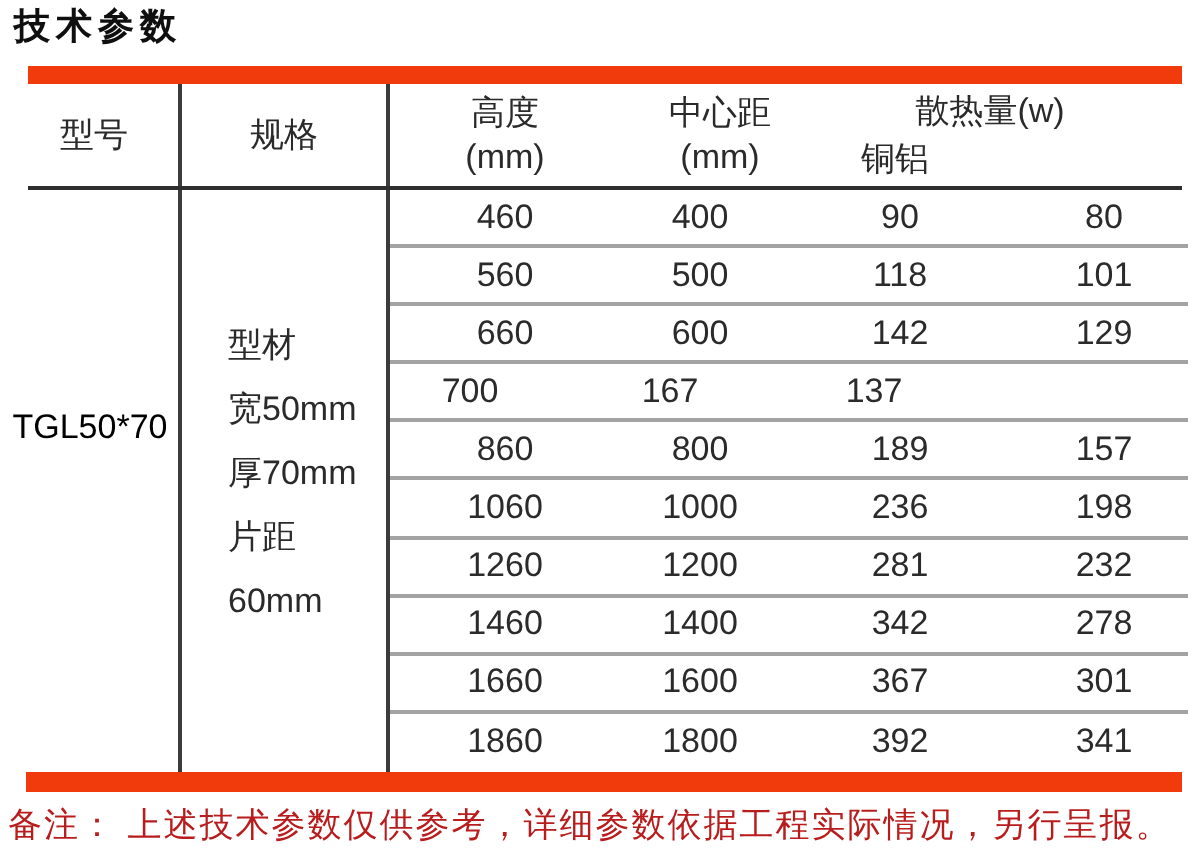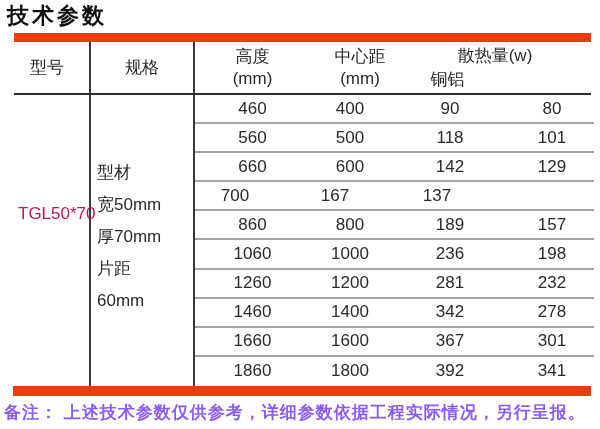--- a/index.html
+++ b/index.html
@@ -6,21 +6,21 @@
   .page{
     position:relative;
     width:600px;height:429px;
     background:#ffffff;
     font-family:"Liberation Sans","DejaVu Sans",sans-serif;
     color:#1e1e1e;
     overflow:hidden;
   }
   .page-title{
     position:absolute;left:7px;top:1px;
-    font-size:22px;font-weight:bold;letter-spacing:3px;color:#0f0f0f;
+    font-size:18px;font-weight:bold;letter-spacing:3px;color:#0f0f0f;
   }
   .accent-bar{position:absolute;background:#f23b0c;}
   .bar-top{left:14px;top:33px;width:577px;height:9px;}
   .bar-bottom{left:13px;top:386px;width:578px;height:10px;}
   .vline{position:absolute;width:2px;background:#3b3b3b;top:42px;height:344px;}
   .vline1{left:89px;}
   .vline2{left:193px;}
   .header-sep{position:absolute;left:14px;top:93px;width:577px;height:2px;background:#2e2e2e;}
   .hcell{
     position:absolute;top:42px;height:51px;
@@ -46,30 +46,30 @@
     border-bottom:2px solid #a3a3a3;
     font-size:17px;color:#2b2b2b;
   }
   .data-row:last-child{border-bottom:none;}
   .cell{text-align:center;}
   .c-height{width:115px;}
   .c-center{width:80px;}
   .c-copper{width:120px;}
   .c-steel{width:84px;}
   .model-value{
-    position:absolute;left:18px;top:204px;width:86px;
-    text-align:left;font-size:17px;color:#be185d;
+    position:absolute;left:2px;top:204px;width:86px;
+    text-align:center;font-size:17px;color:#000000;
   }
   .spec-block{
-    position:absolute;left:97px;top:157px;
+    position:absolute;left:114px;top:157px;
     font-size:17px;line-height:32px;color:#2a2a2a;
   }
   .footer-note{
     position:absolute;left:4px;top:401px;width:596px;
-    font-size:17px;font-weight:bold;letter-spacing:1px;color:#8b5cf6;
+    font-size:17px;font-weight:normal;letter-spacing:1px;color:#b91c1c;
     white-space:nowrap;
   }
 </style>
 </head>
 <body>
 
 <div class="page">
 
   <div class="page-title">技术参数</div>
 

